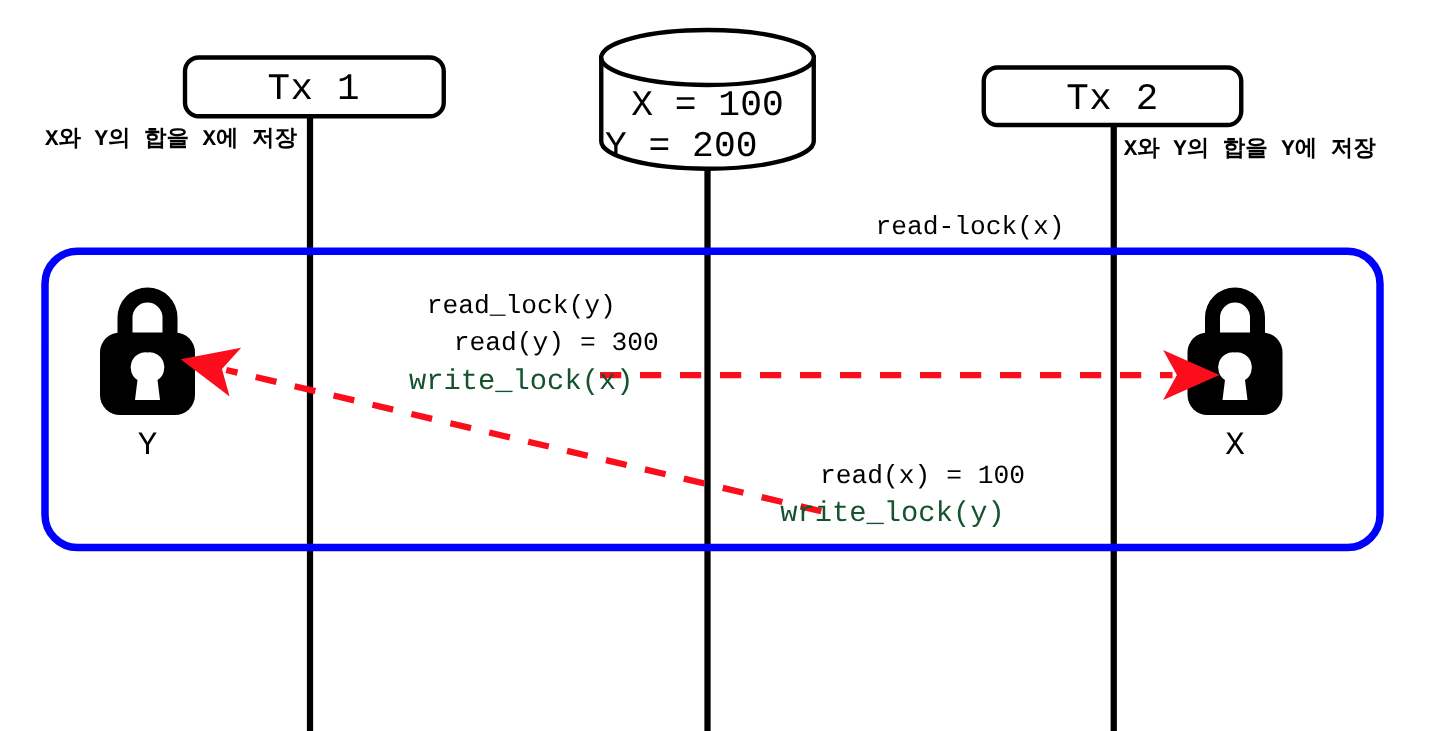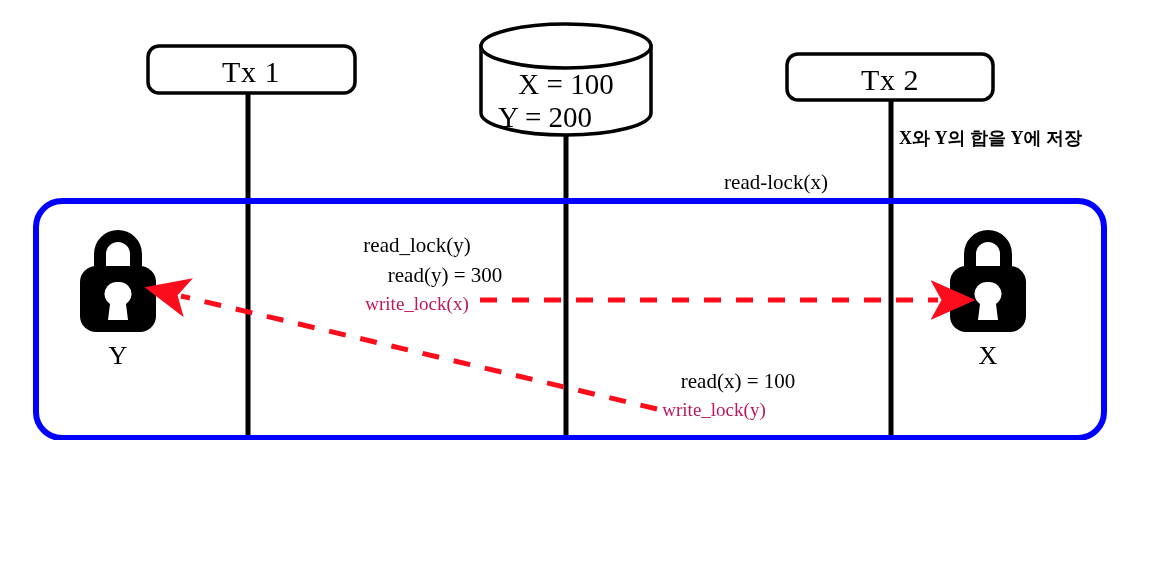--- a/index.html
+++ b/index.html
@@ -3,24 +3,24 @@
 <meta charset="utf-8">
 <style>
   html, body {
     margin: 0;
     padding: 0;
     background: #ffffff;
   }
   #canvas {
     position: relative;
     width: 1155px;
-    height: 440px;
+    height: 585px;
     background: #ffffff;
     overflow: hidden;
-    font-family: Liberation Serif, serif;
+    font-family: Liberation Mono, monospace;
   }
   .layer {
     position: absolute;
     left: 0; top: 0;
     width: 1155px;
     height: 585px;
   }
   .txt {
     position: absolute;
     white-space: nowrap;
@@ -36,22 +36,22 @@
     font-size: 18px;
     font-weight: 700;
   }
   .db-val {
     font-size: 29px;
   }
   .op {
     font-size: 21px;
   }
   .op-red {
-    font-size: 19px;
-    color: #be185d;
+    font-size: 23px;
+    color: #14532d;
   }
   .lock-letter {
     font-size: 26px;
   }
   .center-x { transform: translateX(-50%); }
 </style>
 </head>
 <body>
 
 <div id="canvas">
@@ -94,23 +94,24 @@
       <path d="M40,54 A12,12 0 0 1 48,76 L50,92 L30,92 L32,76 A12,12 0 0 1 40,54 Z" fill="#ffffff"></path>
     </g>
 
     <line x1="480" y1="300" x2="938" y2="300" stroke="#fc0d1b" stroke-width="5" stroke-dasharray="17,15" marker-end="url(#arrowRight)"></line>
 
     <line x1="657" y1="409" x2="181" y2="296" stroke="#fc0d1b" stroke-width="5" stroke-dasharray="17,15" marker-end="url(#arrowLeftEnd)"></line>
 
   </svg>
 
   <div class="txt tx-title center-x" style="left:251px; top:57px;">Tx 1</div>
+  <div class="txt ko-label" style="left:36px; top:103px;">X와 Y의 합을 X에 저장</div>
 
   <div class="txt tx-title center-x" style="left:890px; top:65px;text-align:right;">Tx 2</div>
-  <div class="txt ko-label" style="left:899px; top:129px;">X와 Y의 합을 Y에 저장</div>
+  <div class="txt ko-label" style="left:899px; top:111px;">X와 Y의 합을 Y에 저장</div>
 
   <div class="txt db-val center-x" style="left:566px; top:70px;">X = 100</div>
   <div class="txt db-val center-x" style="left:545px; top:103px;">Y = 200</div>
 
   <div class="txt op center-x" style="left:740px; top:172px;margin-left:36px;">read-lock(x)</div>
 
   <div class="txt op center-x" style="left:417px; top:235px;">read_lock(y)</div>
   <div class="txt op center-x" style="left:417px; top:265px;margin-left:28px;">read(y) = 300</div>
   <div class="txt op-red center-x" style="left:417px; top:294px;">write_lock(x)</div>
 

